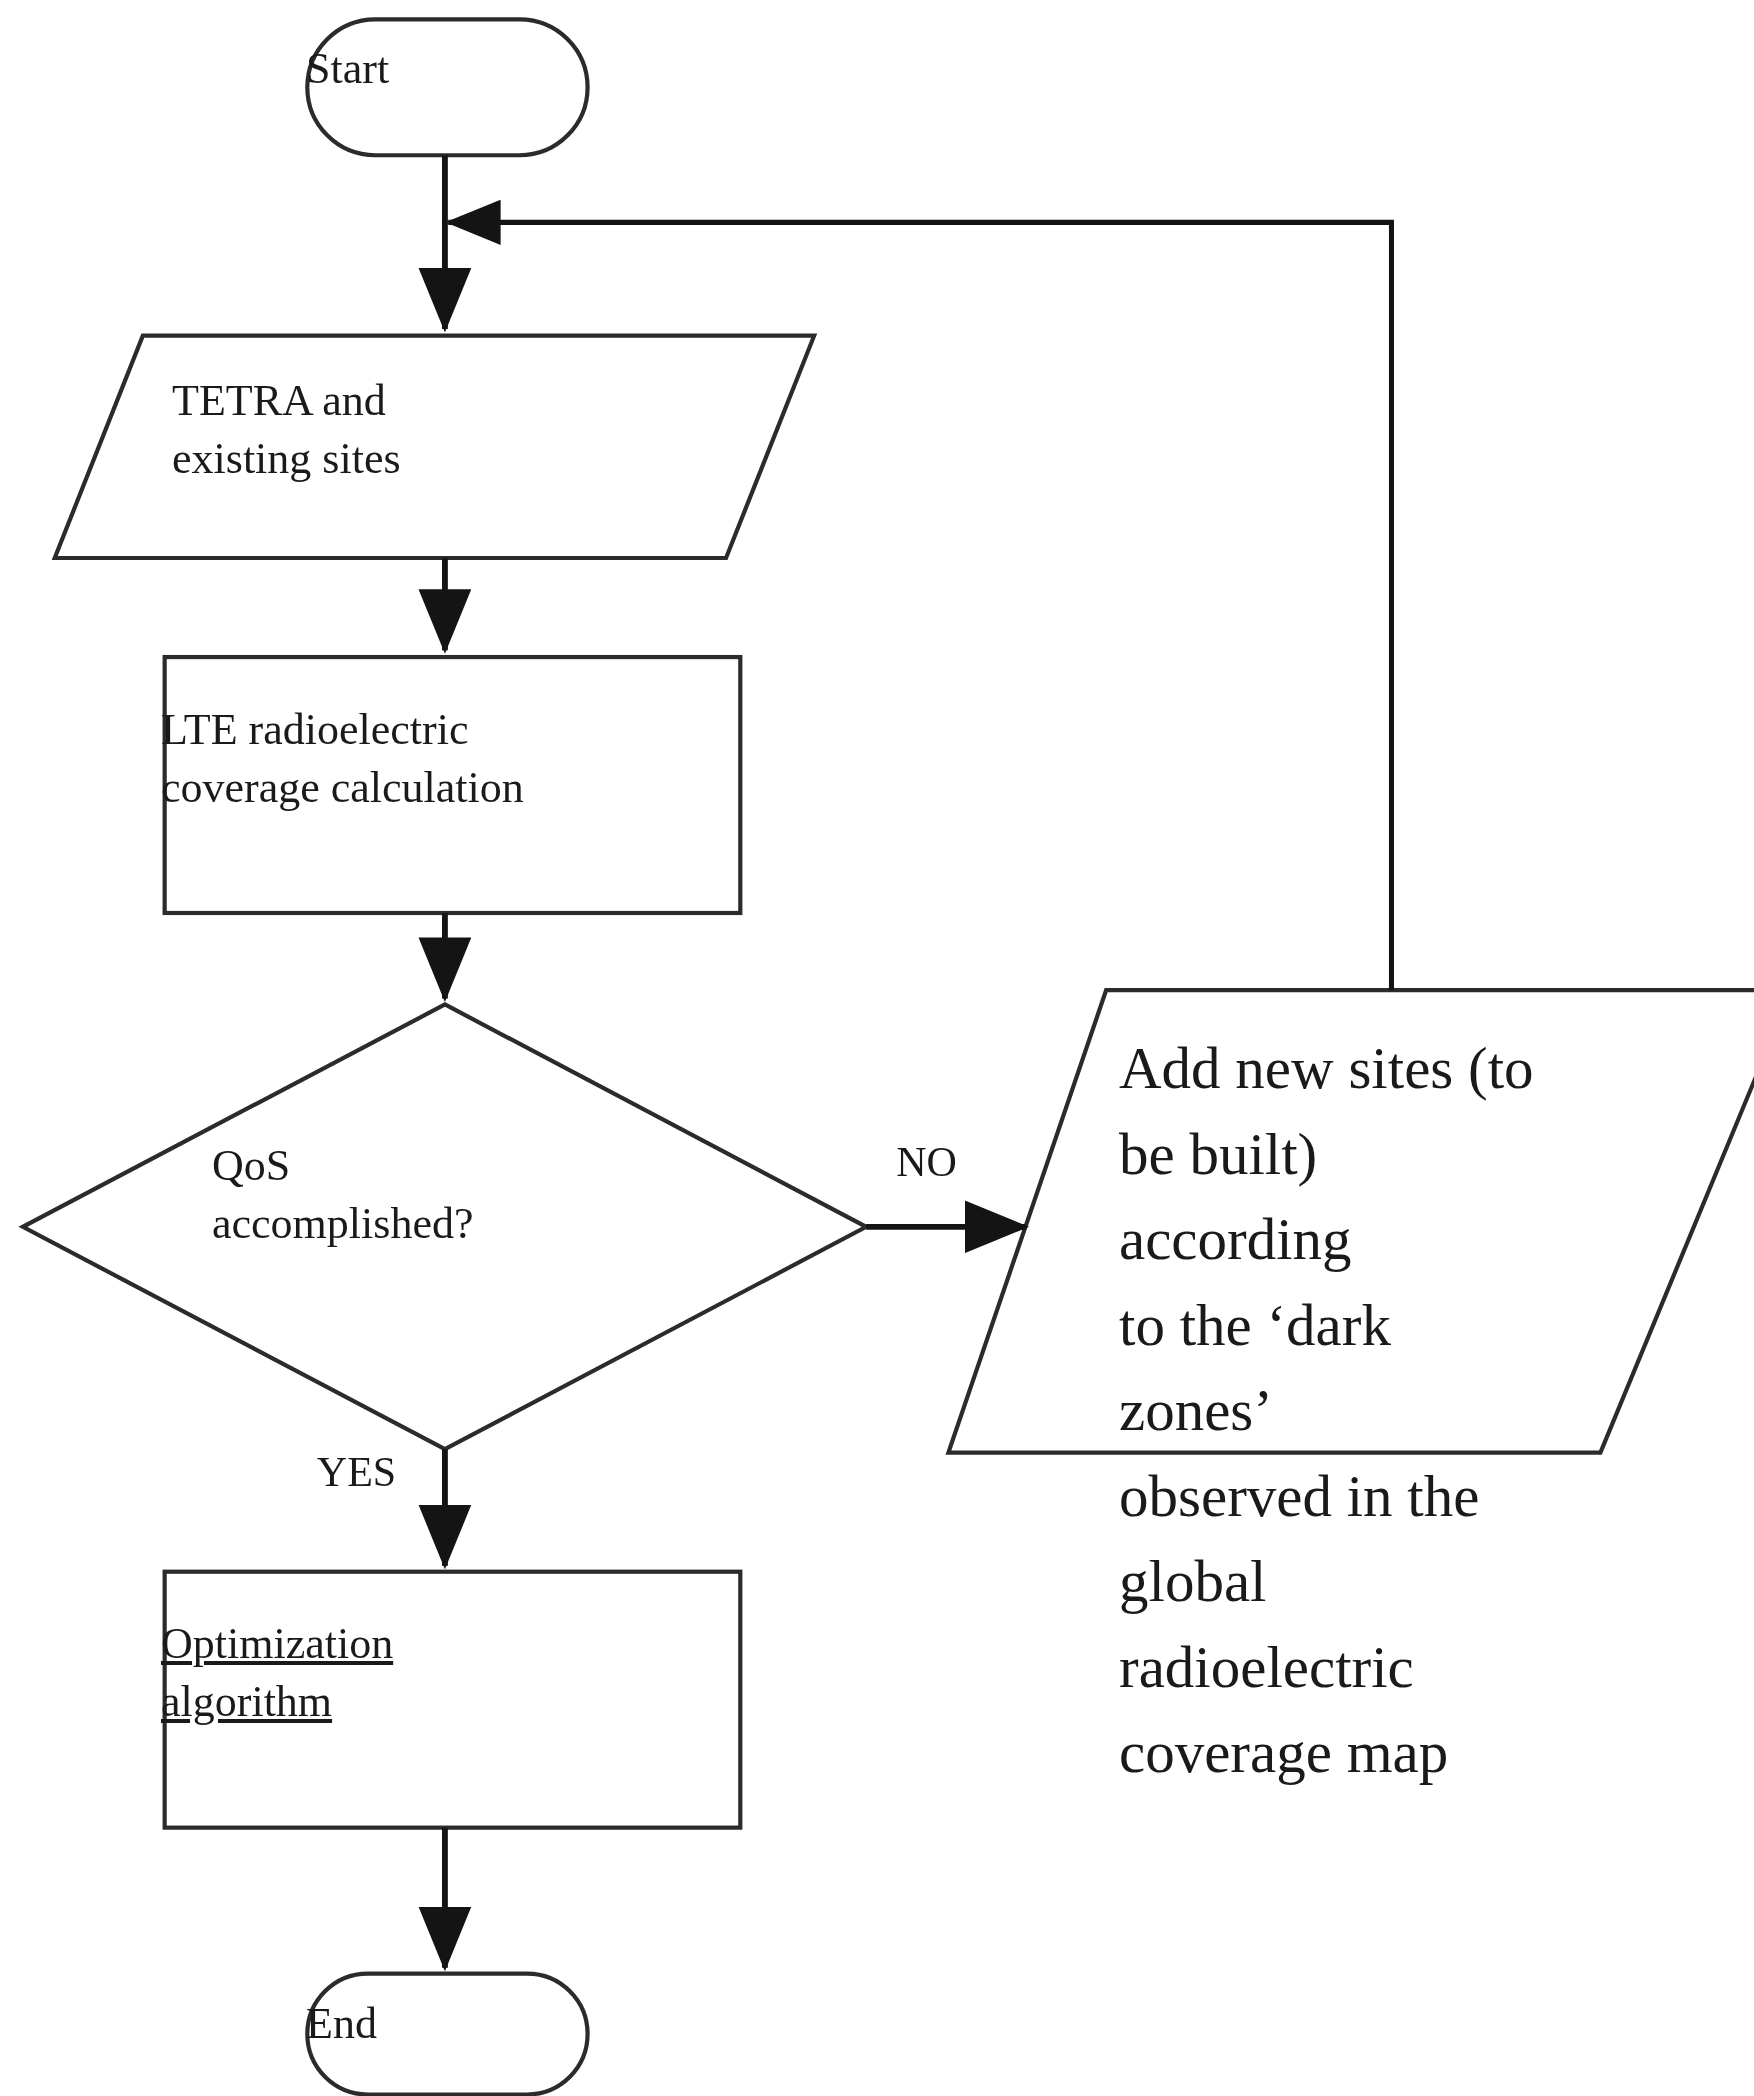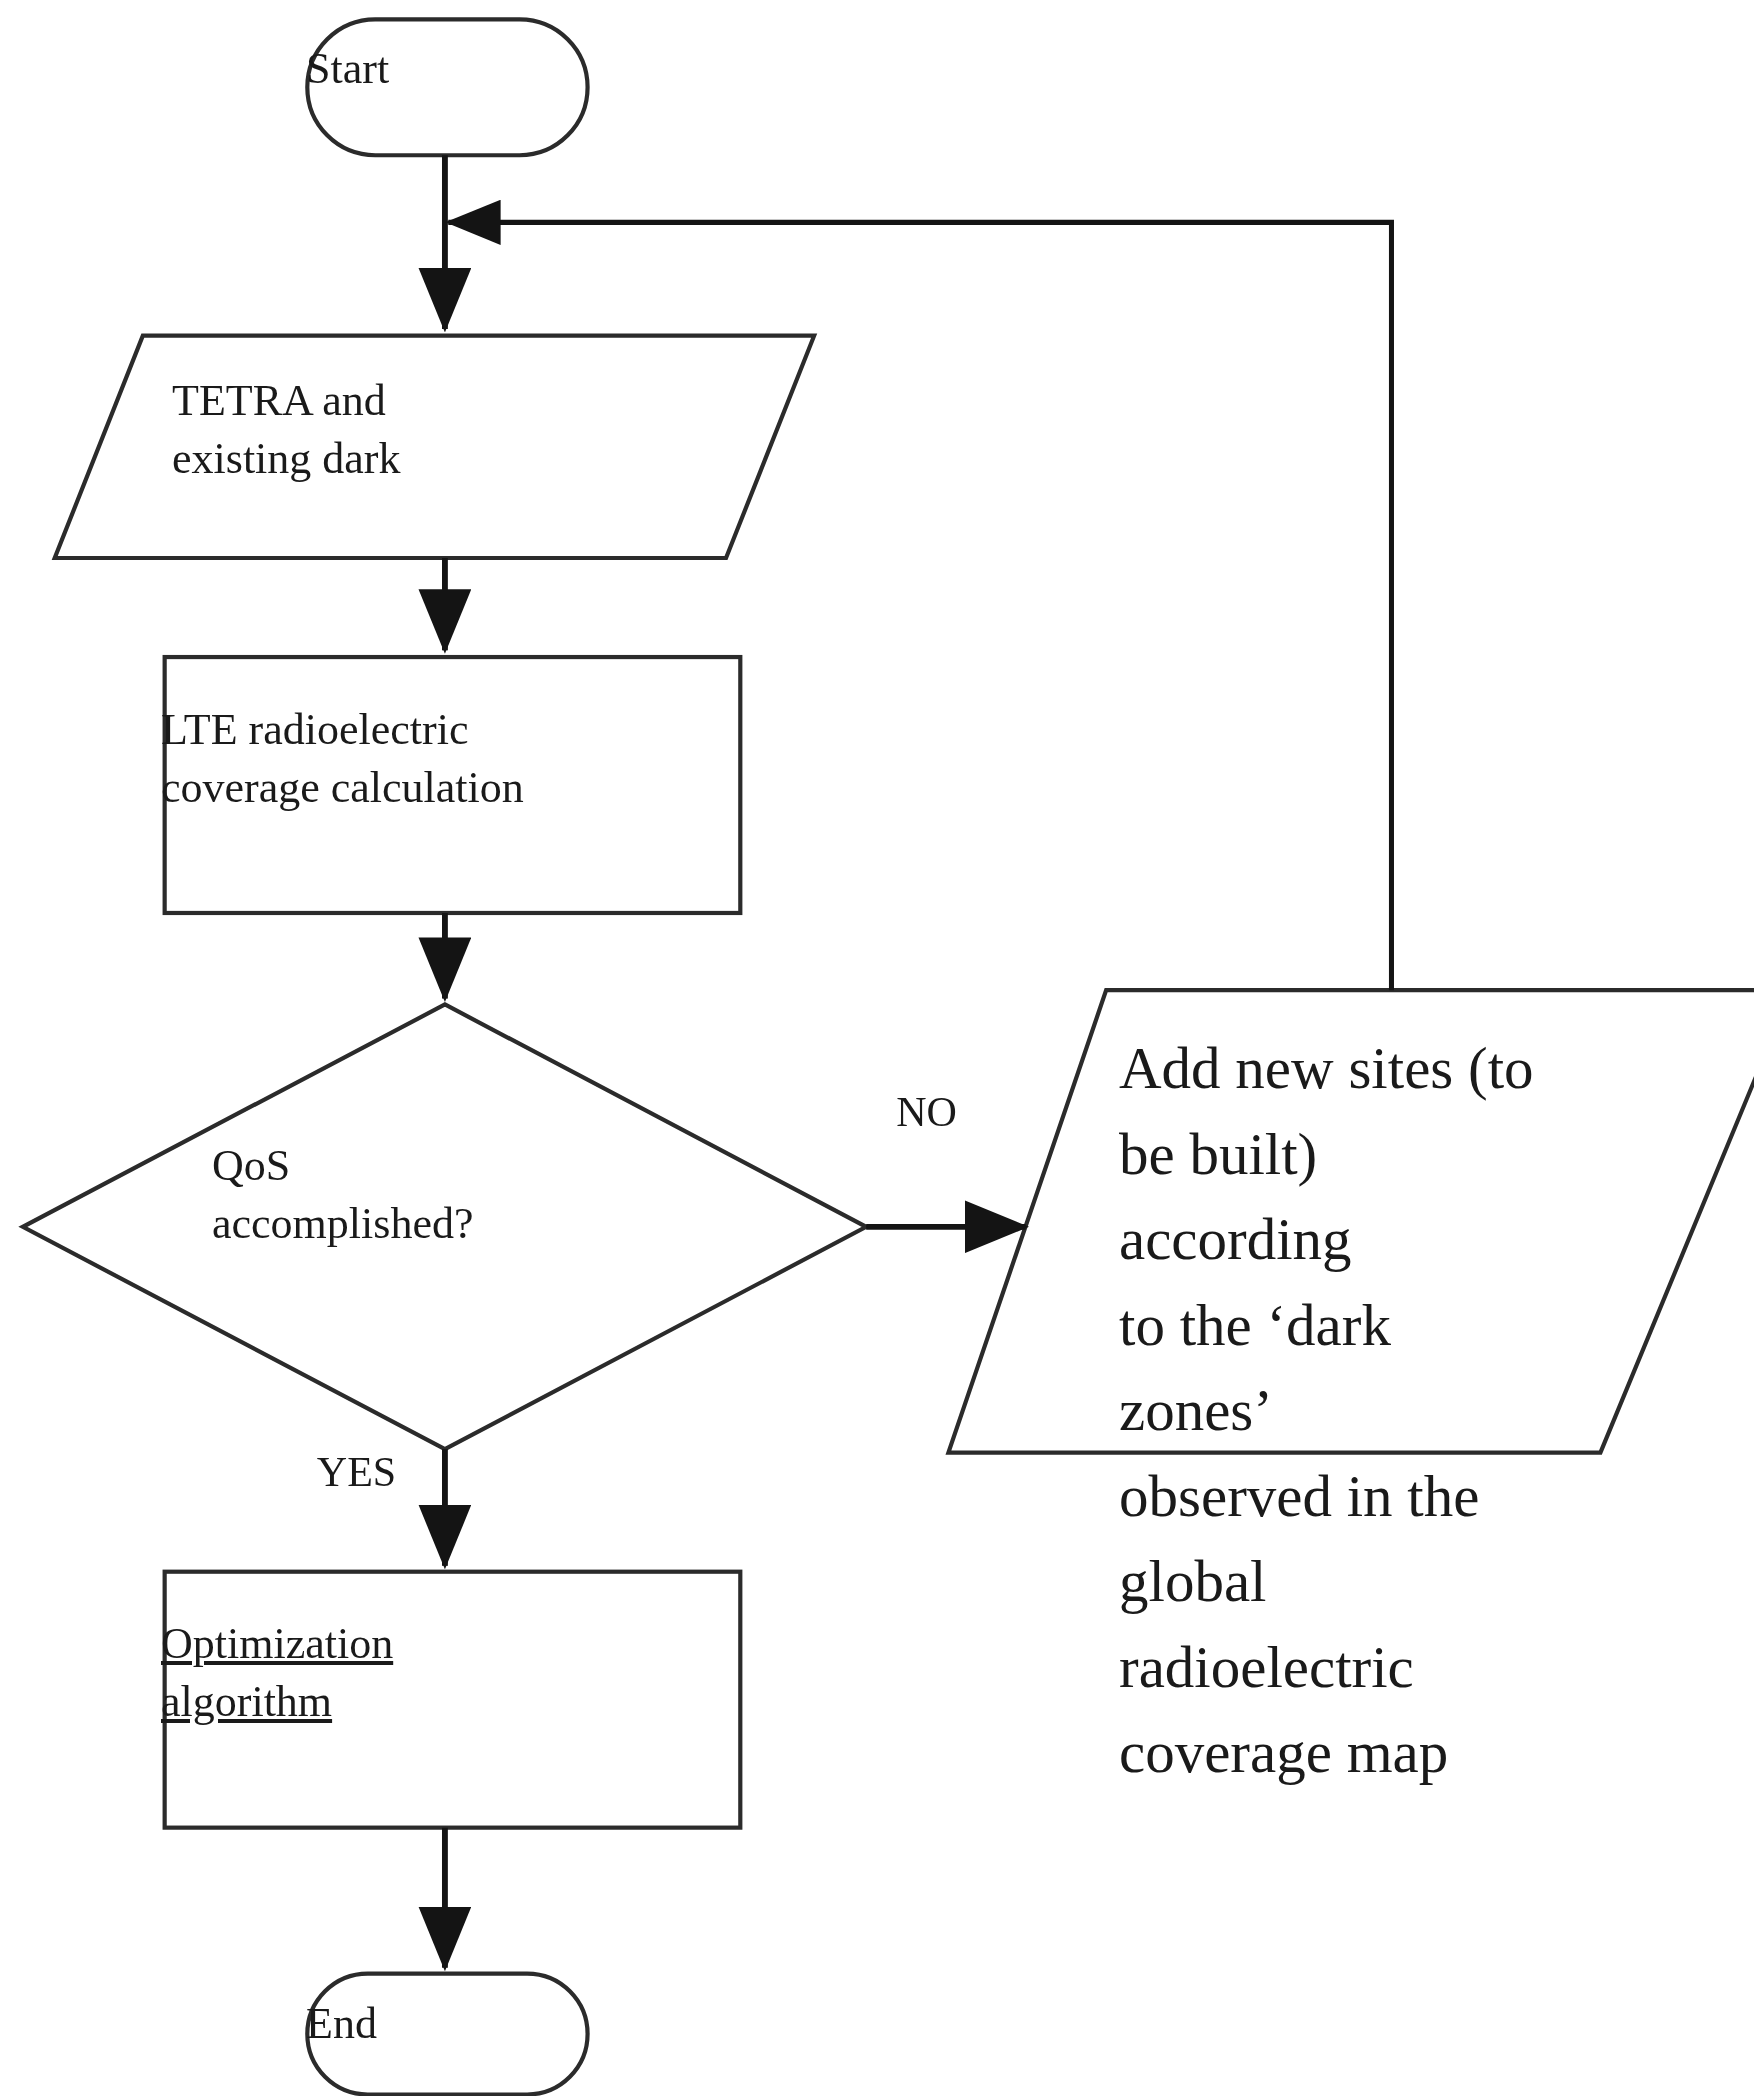--- a/index.html
+++ b/index.html
@@ -41,21 +41,21 @@
     white-space: pre-line;
     line-height: 1.2;
   }
   .lbl-start   { left: 306px; top: 40px;   width: 282px; font-size: 44px; }
   .lbl-end     { left: 306px; top: 1995px; width: 282px; font-size: 44px; }
   .lbl-tetra   { left: 172px; top: 372px;  width: 407px; font-size: 44px; }
   .lbl-lte     { left: 161px; top: 701px;  width: 441px; font-size: 44px; }
   .lbl-qos     { left: 212px; top: 1137px; width: 466px; font-size: 44px; }
   .lbl-opt     { left: 161px; top: 1615px; width: 441px; font-size: 44px; text-decoration: underline; }
   .lbl-addnew  { left: 1119px; top: 1026px; width: 436px; font-size: 59px; line-height: 1.45; }
-  .lbl-no      { left: 868px; top: 1087px; width: 117px; font-size: 42px; text-align: center; }
+  .lbl-no      { left: 868px; top: 1137px; width: 117px; font-size: 42px; text-align: center; }
   .lbl-yes     { left: 298px; top: 1447px; width: 117px; font-size: 42px; text-align: center; }
 </style>
 </head>
 <body>
 
 <div id="flowchart-canvas">
 
   <svg id="flowchart-svg" viewBox="0 0 2091 2499" xmlns="http://www.w3.org/2000/svg">
     <defs>
       <marker id="arrowhead" markerWidth="11" markerHeight="9" refX="10.4" refY="4.5" orient="auto" markerUnits="strokeWidth">
@@ -88,21 +88,21 @@
     <line x1="530" y1="1727" x2="530" y2="1866" stroke="#141414" stroke-width="7" marker-end="url(#arrowhead)"></line>
 
     <line x1="530" y1="2178" x2="530" y2="2345" stroke="#141414" stroke-width="7" marker-end="url(#arrowhead)"></line>
 
     <polyline points="1658,1180 1658,265 534,265" fill="none" stroke="#141414" stroke-width="6" marker-end="url(#arrowhead)"></polyline>
   </svg>
 
   <div class="node-label lbl-start">Start</div>
 
   <div class="node-label lbl-tetra">TETRA and
-existing dark</div>
+existing sites</div>
 
   <div class="node-label lbl-qos">QoS
 accomplished?</div>
 
   <div class="node-label lbl-lte">LTE radioelectric
 coverage calculation</div>
 
   <div class="node-label lbl-addnew">Add new sites (to
 be built) according
 to the ‘dark zones’

